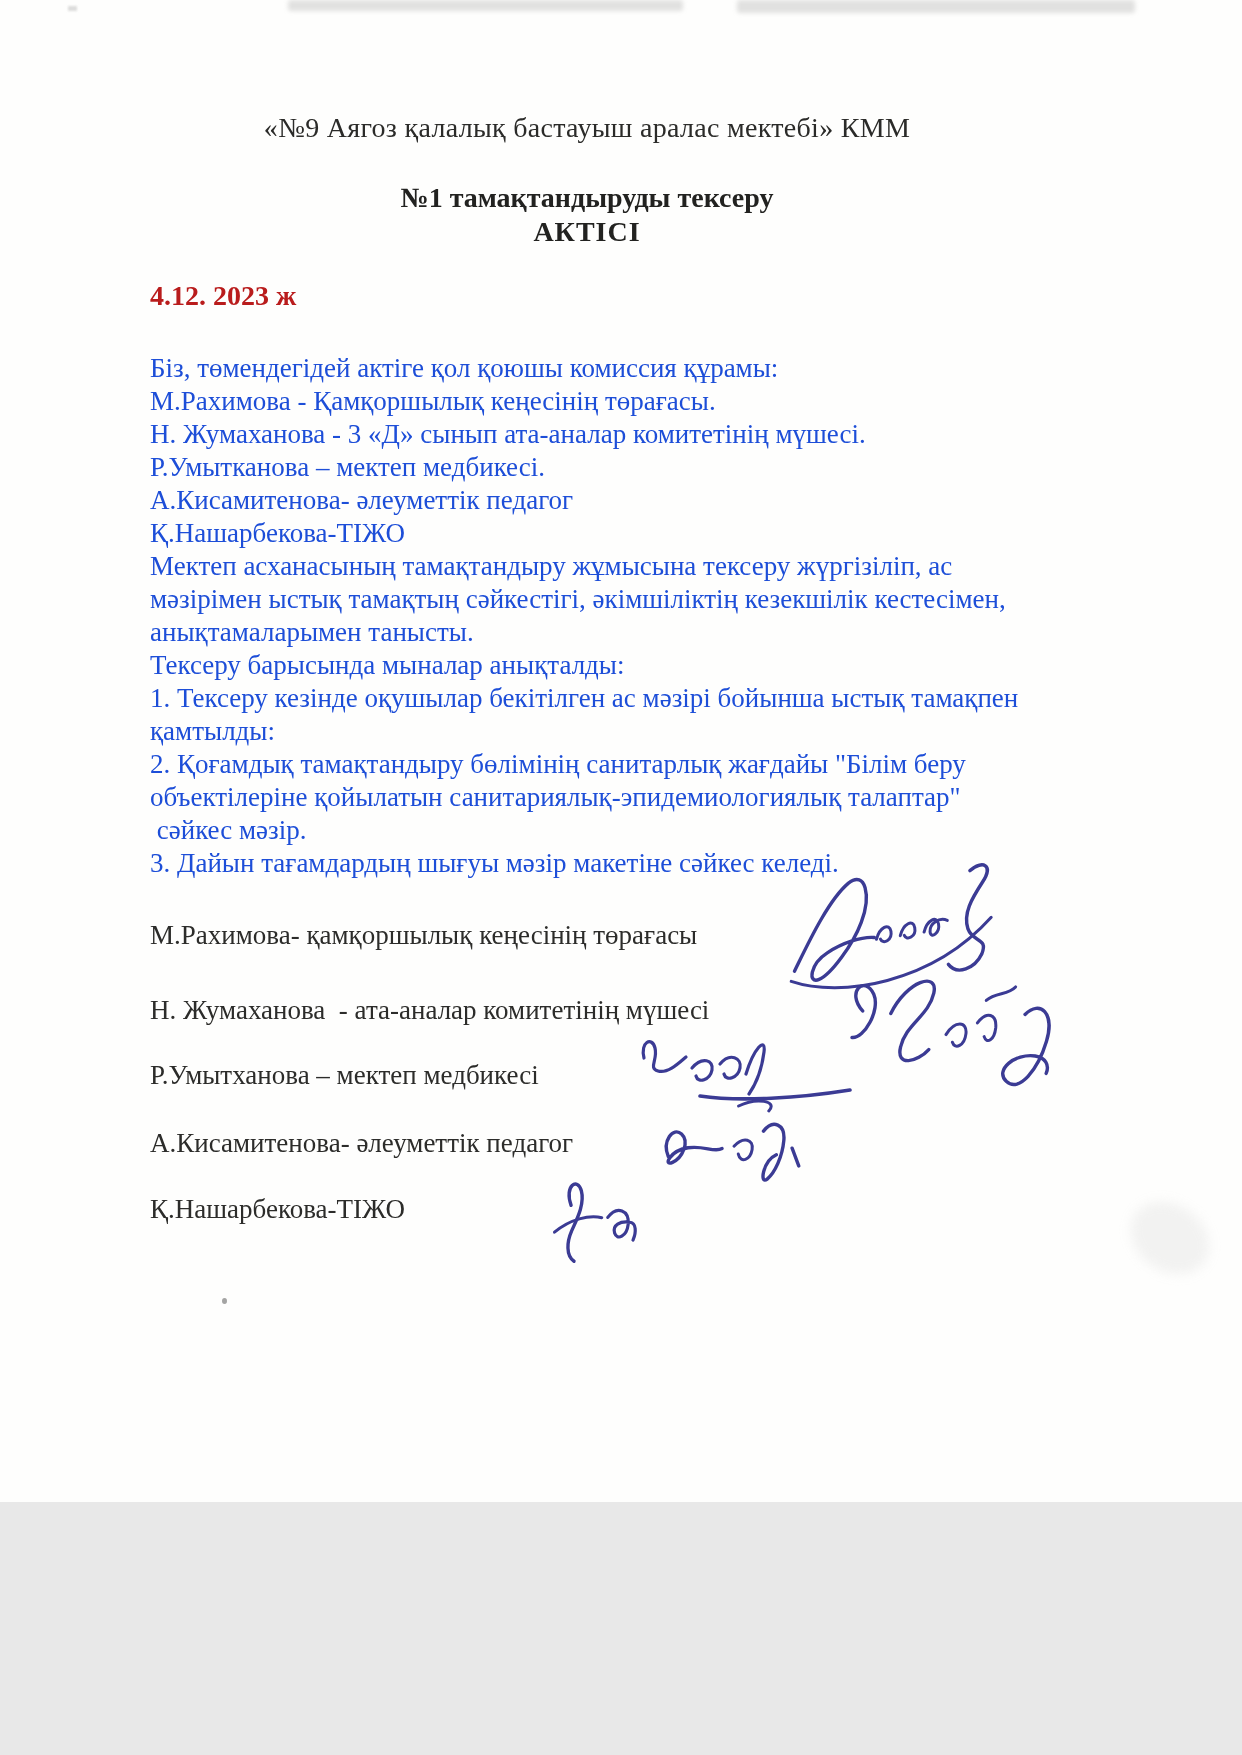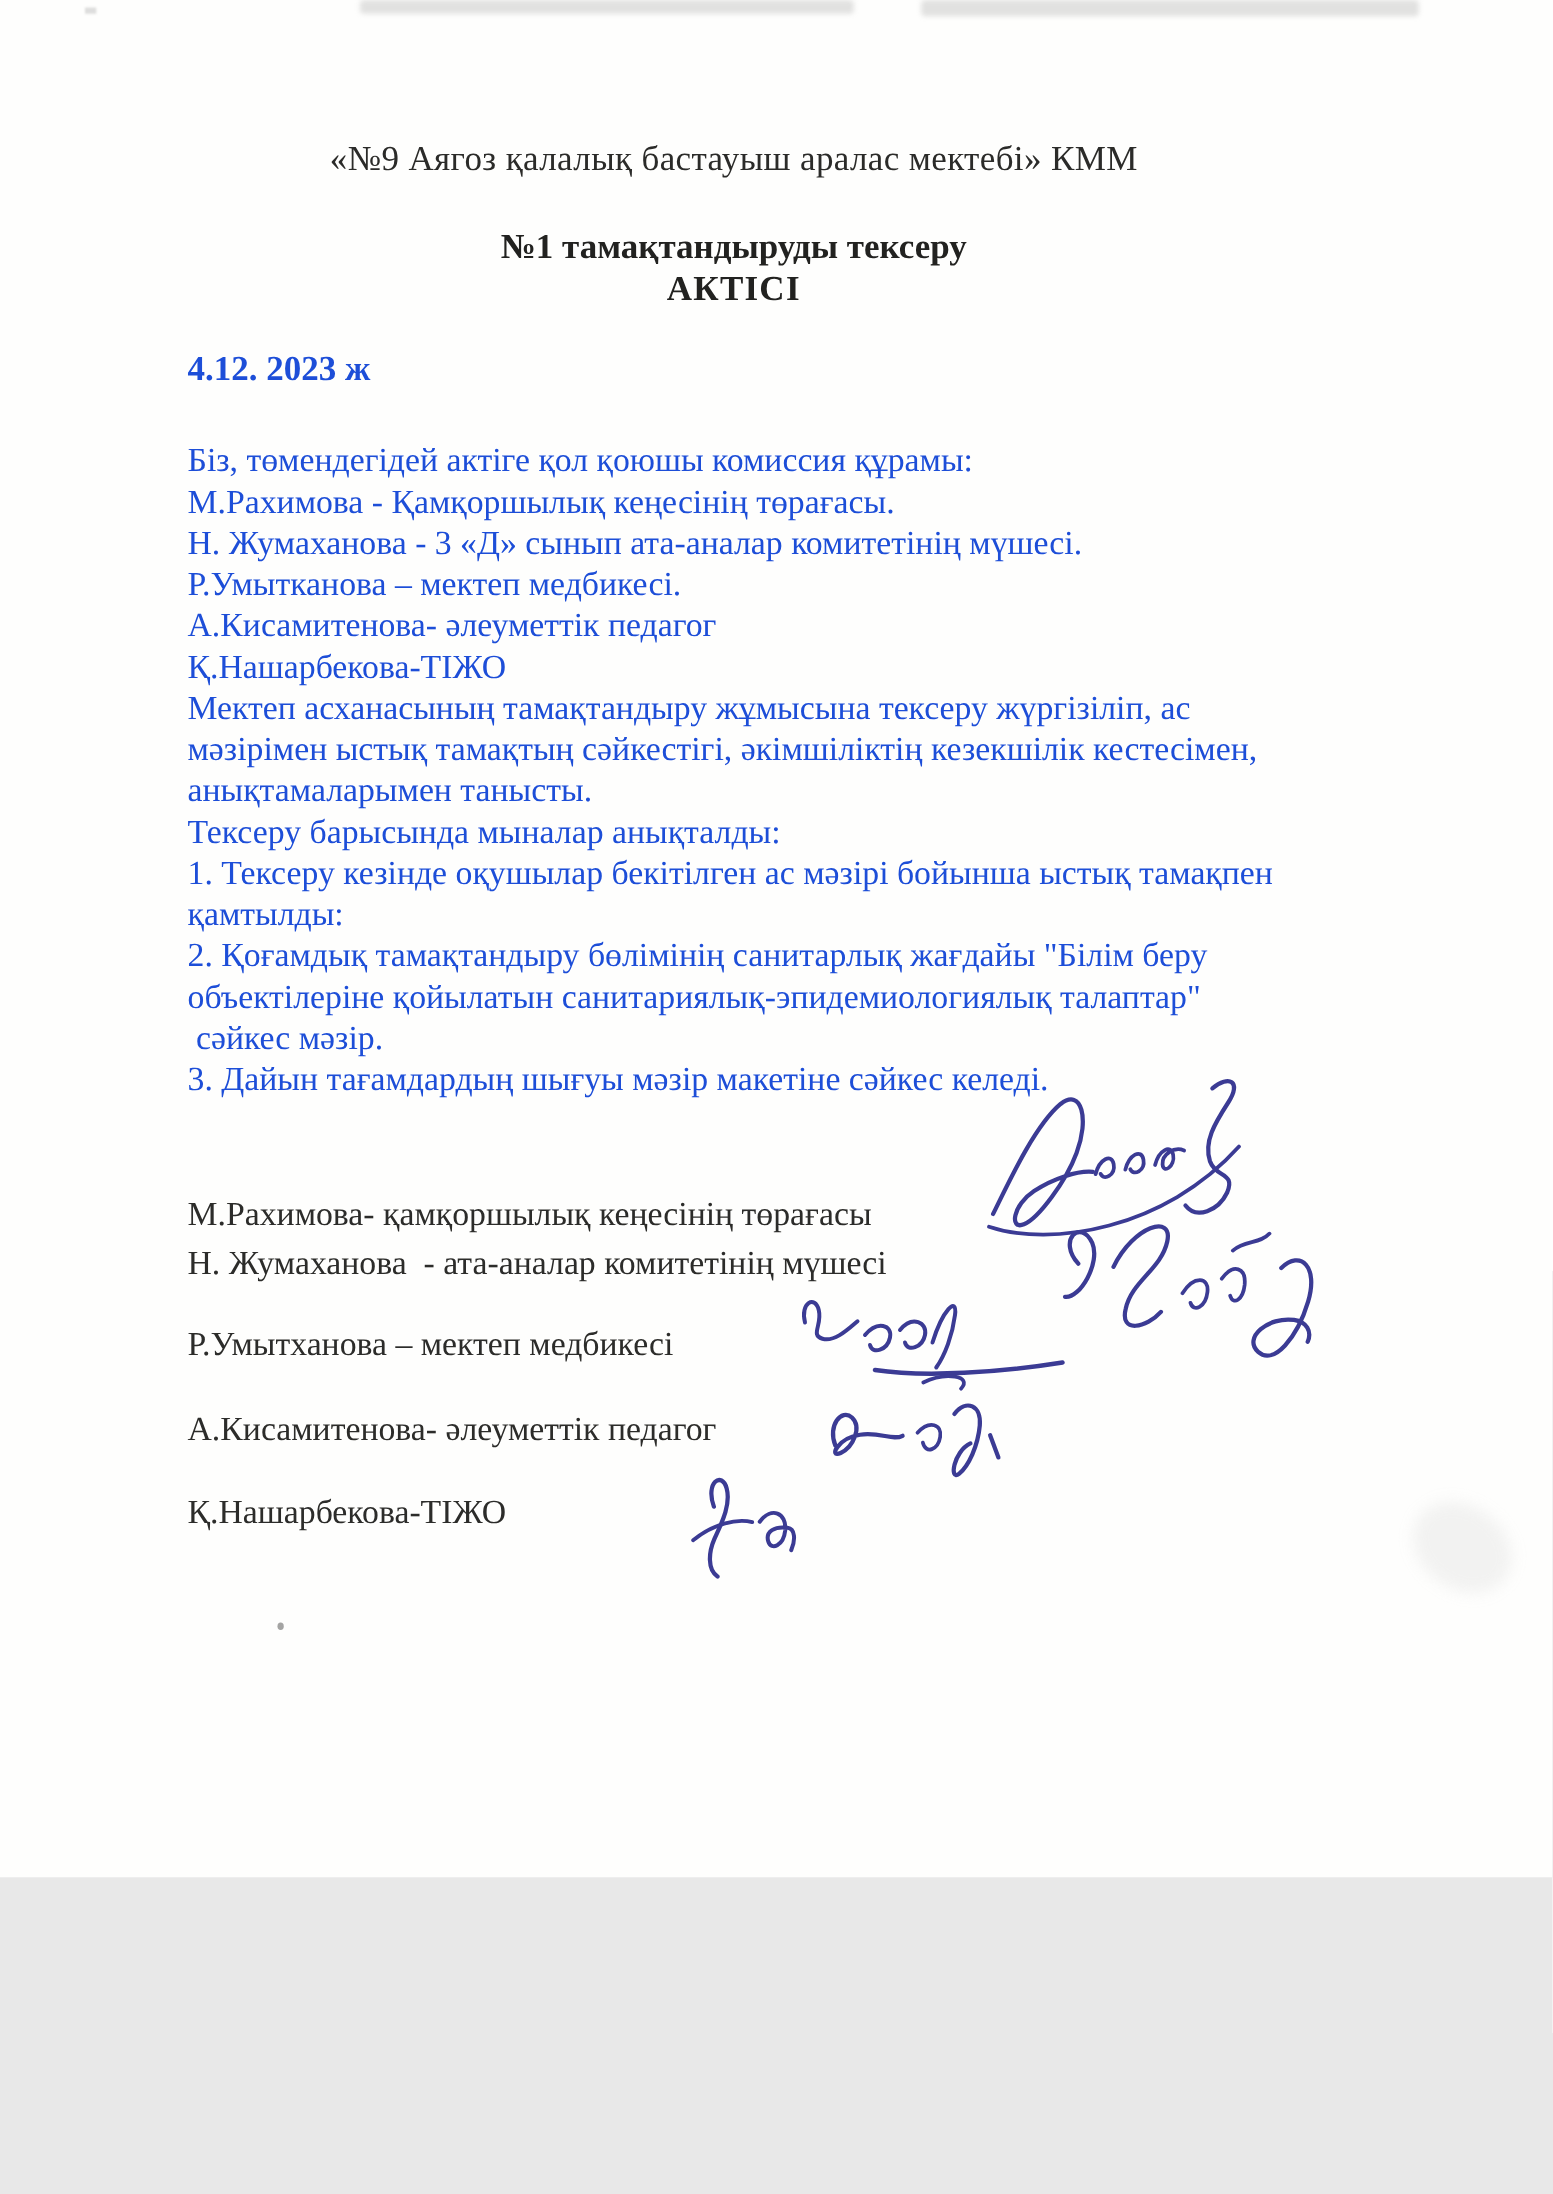--- a/index.html
+++ b/index.html
@@ -31,21 +31,21 @@
     text-align:center;transform:translateX(-34px);
     font-size:28px;font-weight:bold;white-space:pre;color:#222220;
   }
   .doc-subtitle{
     position:absolute;left:0;top:216px;width:100%;
     text-align:center;transform:translateX(-34px);
     font-size:28px;font-weight:bold;letter-spacing:1px;color:#222220;
   }
   .doc-date{
     position:absolute;left:150px;top:280px;
-    font-size:28px;font-weight:bold;color:#1d4ed8;
+    font-size:28px;font-weight:bold;color:#b91c1c;
   }
   .body-lines{
     position:absolute;left:150px;top:352px;width:1060px;
     font-size:27px;line-height:33px;
   }
   .body-line{white-space:pre;color:#1d4ed8;}
 
   .sig-label{
     position:absolute;left:150px;
     font-size:27px;white-space:pre;color:#2c2c2a;
@@ -81,21 +81,21 @@
     <div class="body-line">анықтамаларымен танысты.</div>
     <div class="body-line">Тексеру барысында мыналар анықталды:</div>
     <div class="body-line">1. Тексеру кезінде оқушылар бекітілген ас мәзірі бойынша ыстық тамақпен</div>
     <div class="body-line">қамтылды:</div>
     <div class="body-line">2. Қоғамдық тамақтандыру бөлімінің санитарлық жағдайы "Білім беру</div>
     <div class="body-line">объектілеріне қойылатын санитариялық-эпидемиологиялық талаптар"</div>
     <div class="body-line"> сәйкес мәзір.</div>
     <div class="body-line">3. Дайын тағамдардың шығуы мәзір макетіне сәйкес келеді.</div>
   </div>
 
-  <div class="sig-label" style="top:920px;margin-top:36px;">М.Рахимова- қамқоршылық кеңесінің төрағасы</div>
+  <div class="sig-label" style="top:920px;">М.Рахимова- қамқоршылық кеңесінің төрағасы</div>
   <div class="sig-label" style="top:995px;">Н. Жумаханова  - ата-аналар комитетінің мүшесі</div>
   <div class="sig-label" style="top:1060px;">Р.Умытханова – мектеп медбикесі</div>
   <div class="sig-label" style="top:1128px;">А.Кисамитенова- әлеуметтік педагог</div>
   <div class="sig-label" style="top:1194px;">Қ.Нашарбекова-ТІЖО</div>
 
   <svg class="sig-ink" style="left:778px;top:862px;transform:rotate(-4deg);" width="235" height="140" viewBox="0 0 235 140">
     <path stroke-width="3.4" d="M14,102 C28,78 52,34 74,18 C92,6 96,32 84,58 C74,80 50,108 38,112 C26,116 30,96 48,86 C64,77 84,72 96,74"></path>
     <path stroke-width="3" d="M98,76 C102,64 112,60 113,69 C114,78 104,82 102,76 M122,74 C126,62 136,58 137,67 C138,76 128,80 126,74 M146,72 C150,60 160,56 161,65 C162,74 152,80 152,72 C152,64 162,58 170,62"></path>
     <path stroke-width="3.4" d="M196,14 C210,4 220,10 208,26 C196,42 186,56 190,72 C194,86 210,82 202,98 C194,112 176,118 168,106"></path>
     <path stroke-width="3" d="M10,112 C58,132 150,124 214,62"></path>

